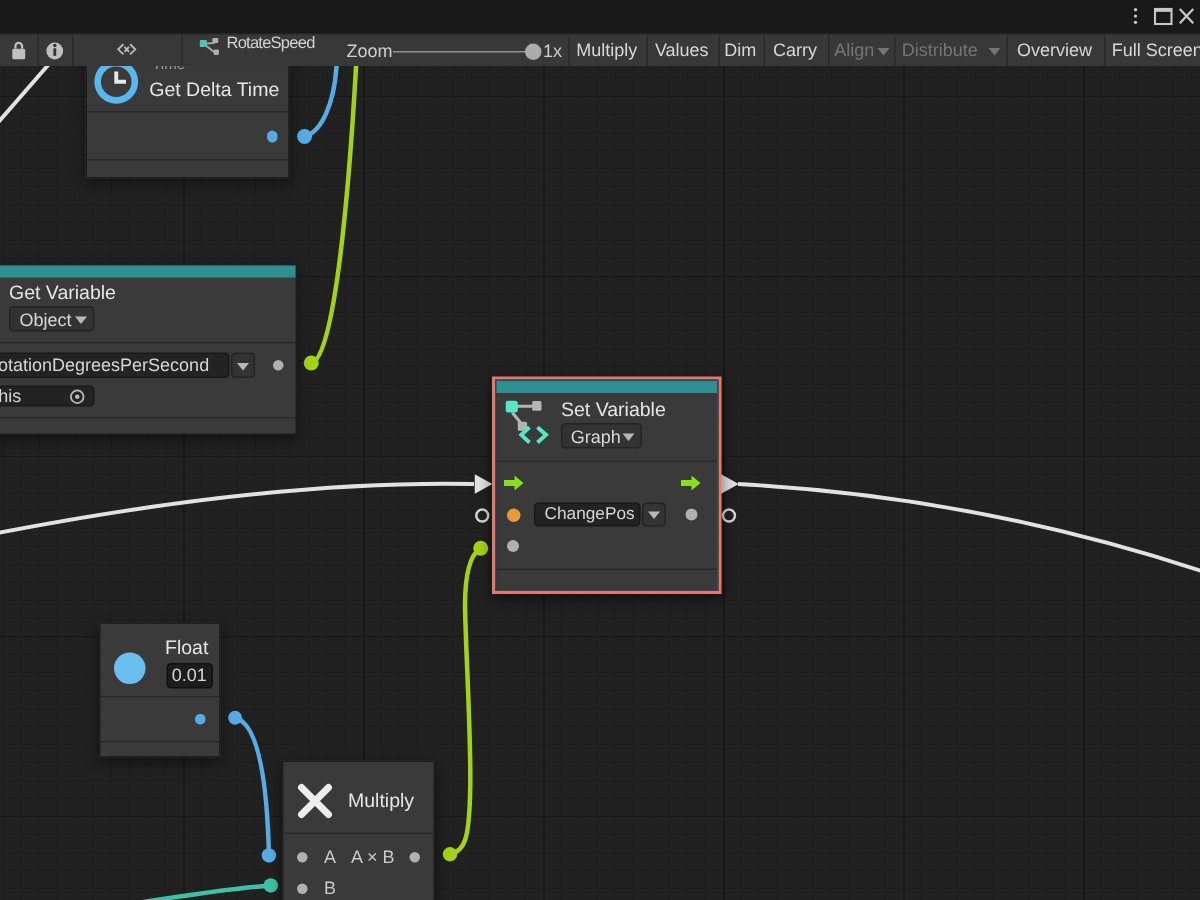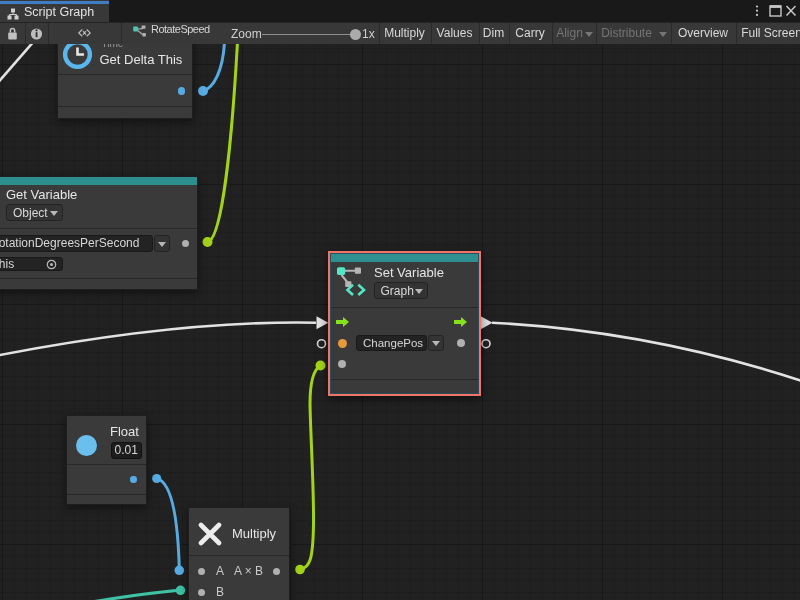--- a/index.html
+++ b/index.html
@@ -52,34 +52,20 @@
   .sel-inner { position:absolute; left:0; top:0; right:0; bottom:0; border:1.8px solid #2b4e5e; }
 
   .ctrl-arrow { position:absolute; }
 </style>
 </head>
 <body>
 
 <div id="app">
 
   <div class="tabbar">
-    <div class="tab">
-      <div class="tab-topline"></div>
-      <span class="tab-icon">
-        <svg width="12" height="12" viewBox="0 0 12 12">
-          <g fill="none" stroke="#cfcfcf" stroke-width="1">
-            <path d="M6 4.5 L6 6.5 M2.5 8 L2.5 6.5 L9.5 6.5 L9.5 8"></path>
-          </g>
-          <rect x="4" y="0.5" width="4" height="4" fill="#cfcfcf"></rect>
-          <rect x="0.5" y="7.5" width="4" height="4" fill="#cfcfcf"></rect>
-          <rect x="7.5" y="7.5" width="4" height="4" fill="#cfcfcf"></rect>
-        </svg>
-      </span>
-      <span class="tab-label">Script Graph</span>
-    </div>
 
     <div class="winctrl" style="left:752px; width:10px;">
       <svg width="10" height="22" viewBox="0 0 10 22">
         <circle cx="5" cy="6.5" r="1.1" fill="#c8c8c8"></circle>
         <circle cx="5" cy="10.7" r="1.1" fill="#c8c8c8"></circle>
         <circle cx="5" cy="14.9" r="1.1" fill="#c8c8c8"></circle>
       </svg>
     </div>
     <div class="winctrl" style="left:769px; width:13px;">
       <svg width="13" height="22" viewBox="0 0 13 22">
@@ -185,21 +171,21 @@
       <circle cx="321.5" cy="299.7" r="4" fill="none" stroke="#d8d8d8" stroke-width="1.6"></circle>
       <circle cx="486" cy="299.7" r="4" fill="none" stroke="#d8d8d8" stroke-width="1.6"></circle>
     </svg>
 
     <div class="node" style="left:56.5px; top:-11.5px; width:136.5px; height:86px;">
       <svg style="position:absolute;left:4px;top:5px;" width="31" height="31" viewBox="0 0 31 31">
         <circle cx="15.5" cy="15.5" r="12.4" fill="none" stroke="#59b7ee" stroke-width="4.4"></circle>
         <path d="M15.5 8.6 L15.5 15.5 L22 15.5" fill="none" stroke="#e8e8e8" stroke-width="2.6"></path>
       </svg>
       <span class="nsurtitle" style="left:44px; top:4.5px;">Time</span>
-      <span class="ntitle" style="left:42px; top:18px;">Get Delta This</span>
+      <span class="ntitle" style="left:42px; top:18px;">Get Delta Time</span>
       <div class="divider" style="top:40px;"></div>
       <div class="dot" style="left:120px; top:53.5px; width:7.5px; height:7.5px; background:#57abe3;"></div>
       <div class="divider" style="top:72.5px;"></div>
     </div>
 
     <div class="node" style="left:-30px; top:132px; width:228px; height:113.5px;">
       <div class="tealbar"></div>
       <span class="ntitle" style="left:35px; top:9.5px;">Get Variable</span>
       <div class="dropdown" style="left:35px; top:26.5px; width:57px; height:17px;">
         <span style="position:absolute;left:6px;top:1px;">Object</span>

